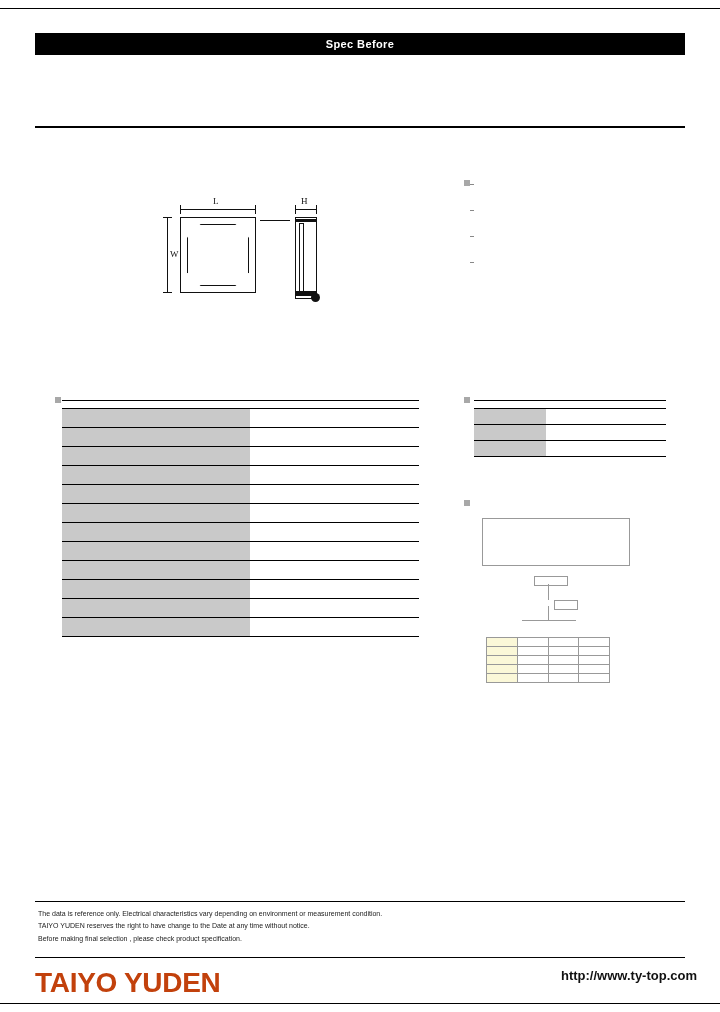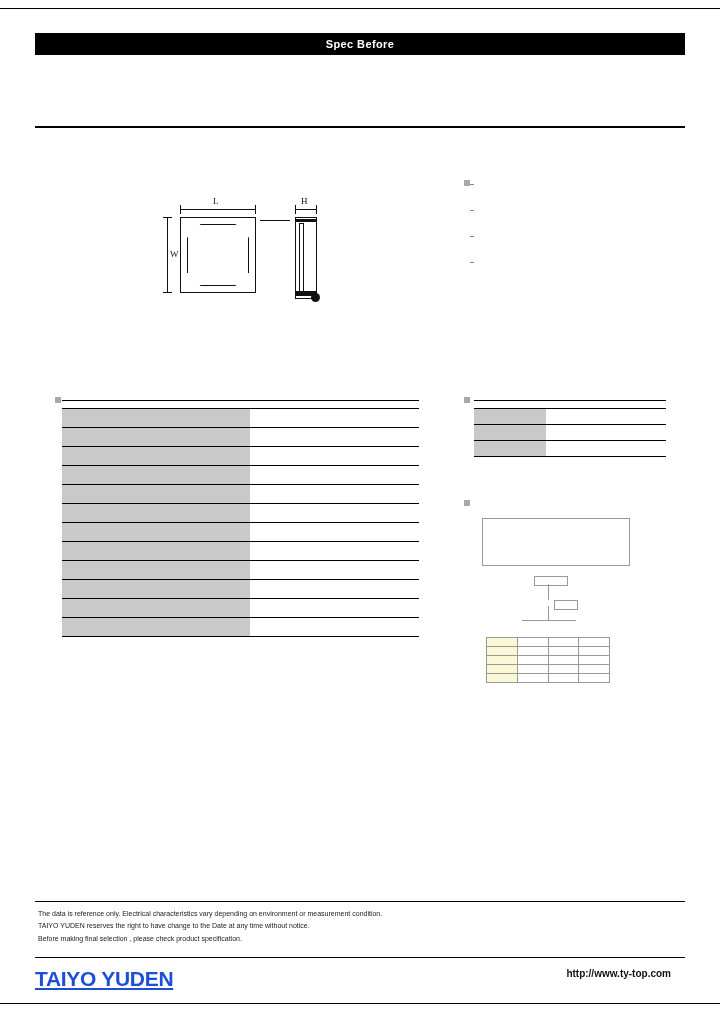--- a/index.html
+++ b/index.html
@@ -287,32 +287,31 @@
     top: 908px;
     width: 640px;
     font-size: 7px;
     line-height: 1.75;
     color: #222;
   }
   .brand {
     position: absolute;
     left: 35px;
     top: 967px;
-    font-size: 21px;
+    font-size: 28px;
     font-weight: bold;
-    color: #1d4ed8;
+    color: #c2410c;
     letter-spacing: -0.3px;
     font-family: "Liberation Sans", sans-serif;
-    text-decoration: underline;
   }
   .url {
     position: absolute;
-    right: 49px;
+    right: 23px;
     top: 968px;
-    font-size: 10px;
+    font-size: 13px;
     font-weight: bold;
     color: #111;
   }
 </style>
 </head>
 <body>
 
 <div class="page">
 
   <div class="edge-rule top"></div>

